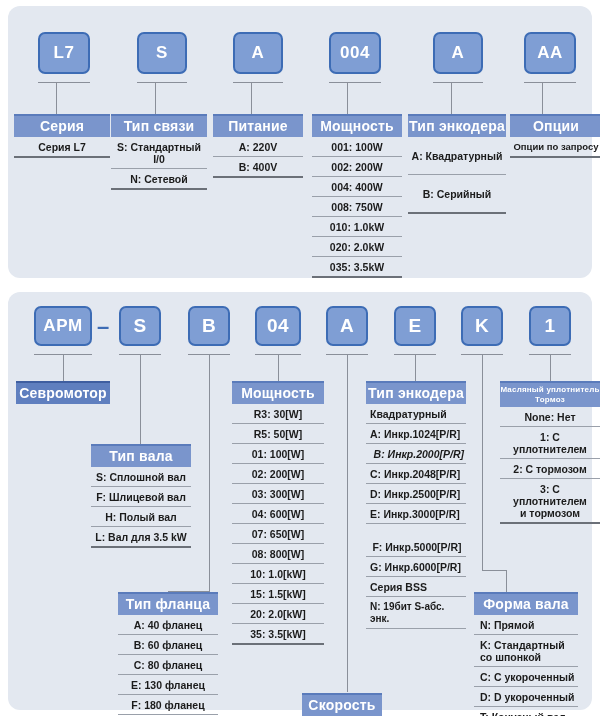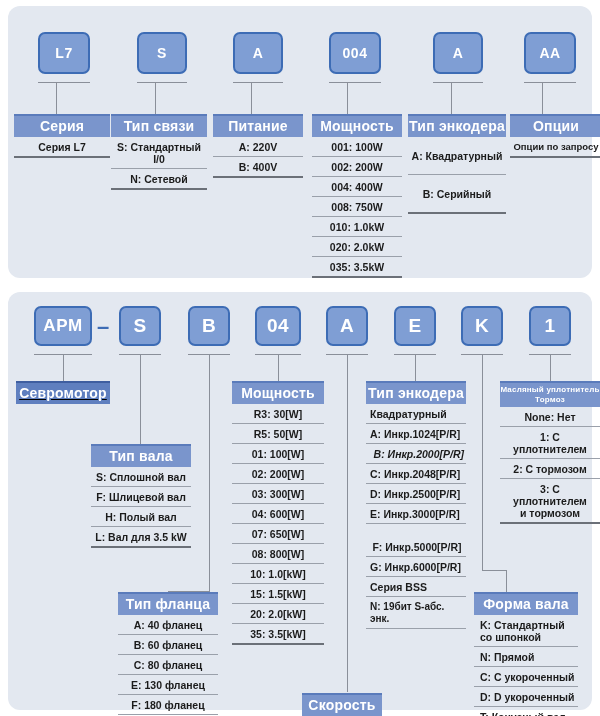--- a/index.html
+++ b/index.html
@@ -25,21 +25,21 @@
     position:absolute;
     background:#7f9ed4;
     border:2px solid #3d6cb5;
     border-radius:7px;
     color:#ffffff;
     font-weight:bold;
     display:flex;align-items:center;justify-content:center;
     letter-spacing:.5px;
     box-sizing:border-box;
   }
-  .chip.sz1{font-size:14px;}
+  .chip.sz1{font-size:17px;}
   .chip.sz2{font-size:19px;}
   .dash{
     position:absolute;color:#3d6cb5;font-size:22px;font-weight:bold;
     line-height:1;
   }
 
   
   .hbar{position:absolute;height:1px;background:#8a8f99;}
   .vline{position:absolute;width:1px;background:#8a8f99;}
   .elbow-h{position:absolute;height:1px;background:#8a8f99;}
@@ -178,21 +178,21 @@
   <div class="vline" style="left:339px;top:62px;height:338px;"></div>
 
   <div class="vline" style="left:407px;top:62px;height:27px;"></div>
 
   <div class="vline" style="left:474px;top:62px;height:216px;"></div>
   <div class="elbow-h" style="left:474px;top:278px;width:24px;"></div>
   <div class="vline" style="left:498px;top:278px;height:22px;"></div>
 
   <div class="vline" style="left:542px;top:62px;height:27px;"></div>
 
-  <div class="group" style="left:8px;top:89px;width:94px;text-decoration:underline;">
+  <div class="group" style="left:8px;top:89px;width:94px;">
     <div class="ghead dark">Севромотор</div>
   </div>
 
   <div class="group" style="left:83px;top:152px;width:100px;">
     <div class="ghead">Тип вала</div>
     <div class="gitem">S: Сплошной вал</div>
     <div class="gitem">F: Шлицевой вал</div>
     <div class="gitem">H: Полый вал</div>
     <div class="gitem last">L: Вал для 3.5 kW</div>
   </div>
@@ -237,23 +237,23 @@
     <div class="gitem" style="text-align:left;padding-left:4px;">D: Инкр.2500[P/R]</div>
     <div class="gitem" style="text-align:left;padding-left:4px;">E: Инкр.3000[P/R]</div>
     <div class="gitem" style="text-align:center;padding-left:4px;margin-top:13px;">F: Инкр.5000[P/R]</div>
     <div class="gitem" style="text-align:left;padding-left:4px;">G: Инкр.6000[P/R]</div>
     <div class="gitem" style="text-align:left;padding-left:4px;">Серия BSS</div>
     <div class="gitem" style="text-align:left;padding-left:4px;font-size:10px;">N: 19бит S-абс. энк.</div>
   </div>
 
   <div class="group" style="left:466px;top:300px;width:104px;">
     <div class="ghead">Форма вала</div>
+    <div class="gitem" style="text-align:left;padding-left:6px;">N: Прямой</div>
     <div class="gitem" style="text-align:left;padding-left:6px;">K: Стандартный
 со шпонкой</div>
-    <div class="gitem" style="text-align:left;padding-left:6px;">N: Прямой</div>
     <div class="gitem" style="text-align:left;padding-left:6px;">C: С укороченный</div>
     <div class="gitem" style="text-align:left;padding-left:6px;">D: D укороченный</div>
     <div class="gitem" style="text-align:left;padding-left:6px;">T: Конусный вал</div>
 
   </div>
 
   <div class="group" style="left:492px;top:89px;width:100px;">
     <div class="ghead two">
       <div>Масляный уплотнитель</div>
       <div>Тормоз</div>

